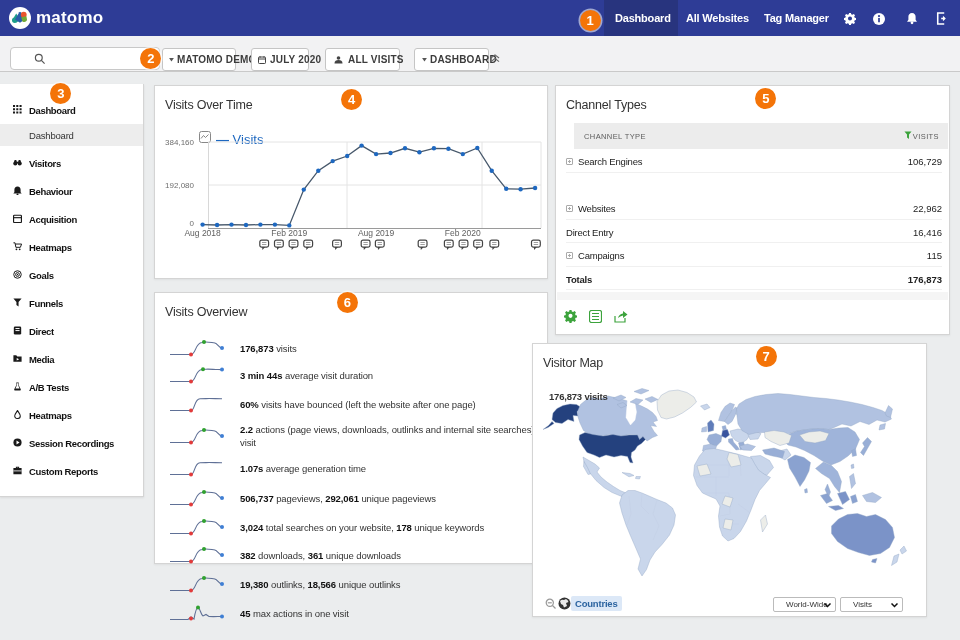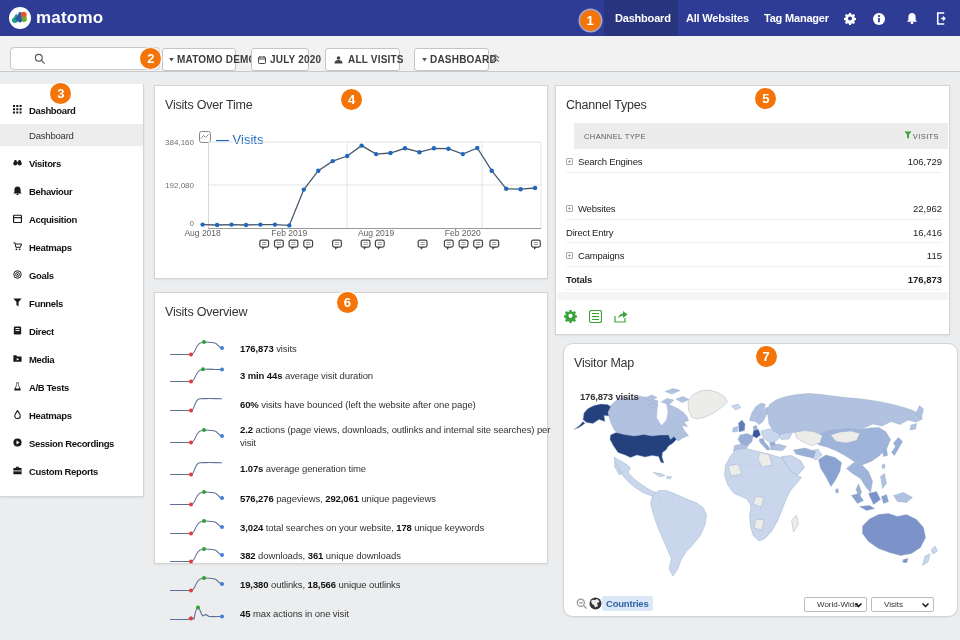--- a/index.html
+++ b/index.html
@@ -16,21 +16,21 @@
 #sidebar { position:absolute; left:0; top:84px; width:144px; height:413px; background:#fff; border-right:1px solid #d4d4d4; border-bottom:1px solid #d4d4d4; box-shadow:0 1px 2px rgba(0,0,0,0.08); }
 .sitem { position:absolute; left:0; width:143px; height:14px; font-size:9.5px; font-weight:700; color:#111; letter-spacing:-0.35px; }
 .sitem .ic { position:absolute; left:13px; top:1px; }
 .sitem .tx { position:absolute; left:29px; top:1px; }
 #ssel { position:absolute; left:0; top:40px; width:143px; height:22px; background:#ededed; }
 #ssub { position:absolute; left:29px; top:46px; font-size:9.5px; color:#333; letter-spacing:-0.2px; }
 .widget { position:absolute; background:#fff; border:1px solid #d4d4d4; box-shadow:0 1px 2px rgba(0,0,0,0.06); }
 #w1 { left:154px; top:85px;  width:394px; height:194px; }
 #w2 { left:154px; top:292px; width:394px; height:272px; }
 #w3 { left:555px; top:85px;  width:395px; height:250px; }
-#w4 { left:563px; top:343px; width:395px; height:274px;border-radius:10px; }
+#w4 { left:532px; top:343px; width:395px; height:274px; }
 .wtitle { position:absolute; left:10px; top:12px; font-size:12.5px; color:#333; letter-spacing:-0.2px; }
 .badge { position:absolute; width:21px; height:21px; border-radius:50%; background:#f47408; color:#fff; font-size:13px; font-weight:700; text-align:center; line-height:21px; box-shadow:0 0 0 1.5px rgba(255,255,255,0.55); z-index:10; }
 #ct-head { position:absolute; left:18px; right:1px; top:37px; height:26px; background:#ececec; font-size:7.5px; color:#5c5c5c; letter-spacing:0.4px; }
 .ct-row { position:absolute; left:10px; width:376px; height:23.5px; border-bottom:1px solid #f0f0f0; font-size:9.5px; color:#222; letter-spacing:-0.2px; }
 .ct-row .lbl { position:absolute; left:0; top:7px; }
 .ct-row .lbl2 { position:absolute; left:12px; top:7px; }
 .ct-row .val { position:absolute; right:0; top:7px; letter-spacing:0; }
 .plus { position:absolute; left:0; top:9px; width:7px; height:7px; border:1px solid #aaa; border-radius:1px; }
 .plus:before { content:""; position:absolute; left:1px; top:2.2px; width:3px; height:1px; background:#aaa; }
 .plus:after { content:""; position:absolute; left:2.2px; top:1px; width:1px; height:3px; background:#aaa; }
@@ -377,21 +377,21 @@
       </svg>
       <div class="txt"><b>1.07s</b> average generation time</div>
     </div>
 <div class="ovrow" style="top:199px;">
       <svg class="spark" style="top:-4px" width="58" height="21" viewBox="0 0 58 21">
         <path d="M2,16.5 H23 C28,16.5 27,5 34,4.5 L37,4 C40,3.8 44,4.6 46,4.8 C50,5.2 50,9.5 54,10" fill="none" stroke="#5f7096" stroke-width="1.1"></path>
 <circle cx="23" cy="16.5" r="2" fill="#e23b3b"></circle>
         <circle cx="36" cy="4" r="2" fill="#2fa12f"></circle>
         <circle cx="54" cy="10" r="2" fill="#3f7fd4"></circle>
       </svg>
-      <div class="txt"><b>576,276</b> pageviews, <b>292,061</b> unique pageviews</div>
+      <div class="txt"><b>506,737</b> pageviews, <b>292,061</b> unique pageviews</div>
     </div>
 <div class="ovrow" style="top:228px;">
       <svg class="spark" style="top:-4px" width="58" height="21" viewBox="0 0 58 21">
         <path d="M2,16.5 H23 C28,16.5 27,5 34,4.5 L37,4 C40,3.8 44,4.6 46,4.8 C50,5.2 50,9.5 54,10" fill="none" stroke="#5f7096" stroke-width="1.1"></path>
 <circle cx="23" cy="16.5" r="2" fill="#e23b3b"></circle>
         <circle cx="36" cy="4" r="2" fill="#2fa12f"></circle>
         <circle cx="54" cy="10" r="2" fill="#3f7fd4"></circle>
       </svg>
       <div class="txt"><b>3,024</b> total searches on your website, <b>178</b> unique keywords</div>
     </div>

